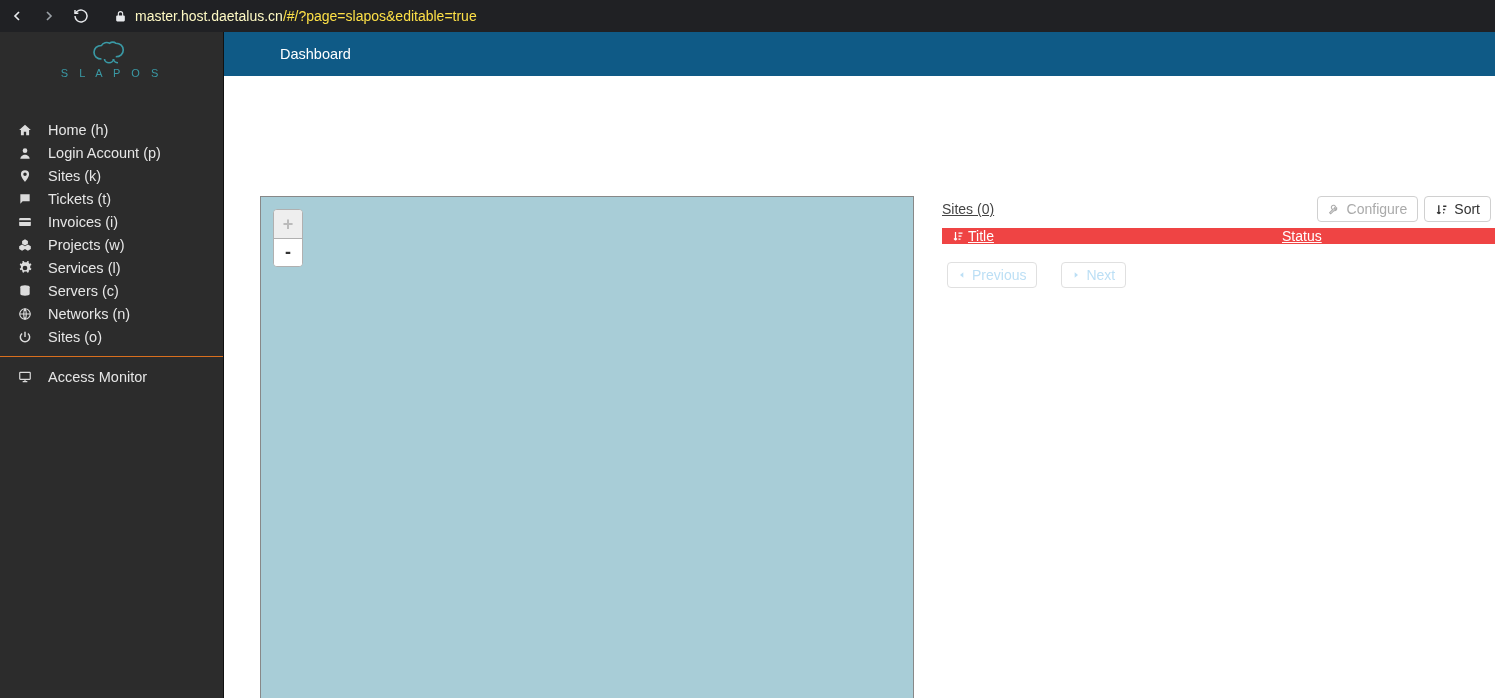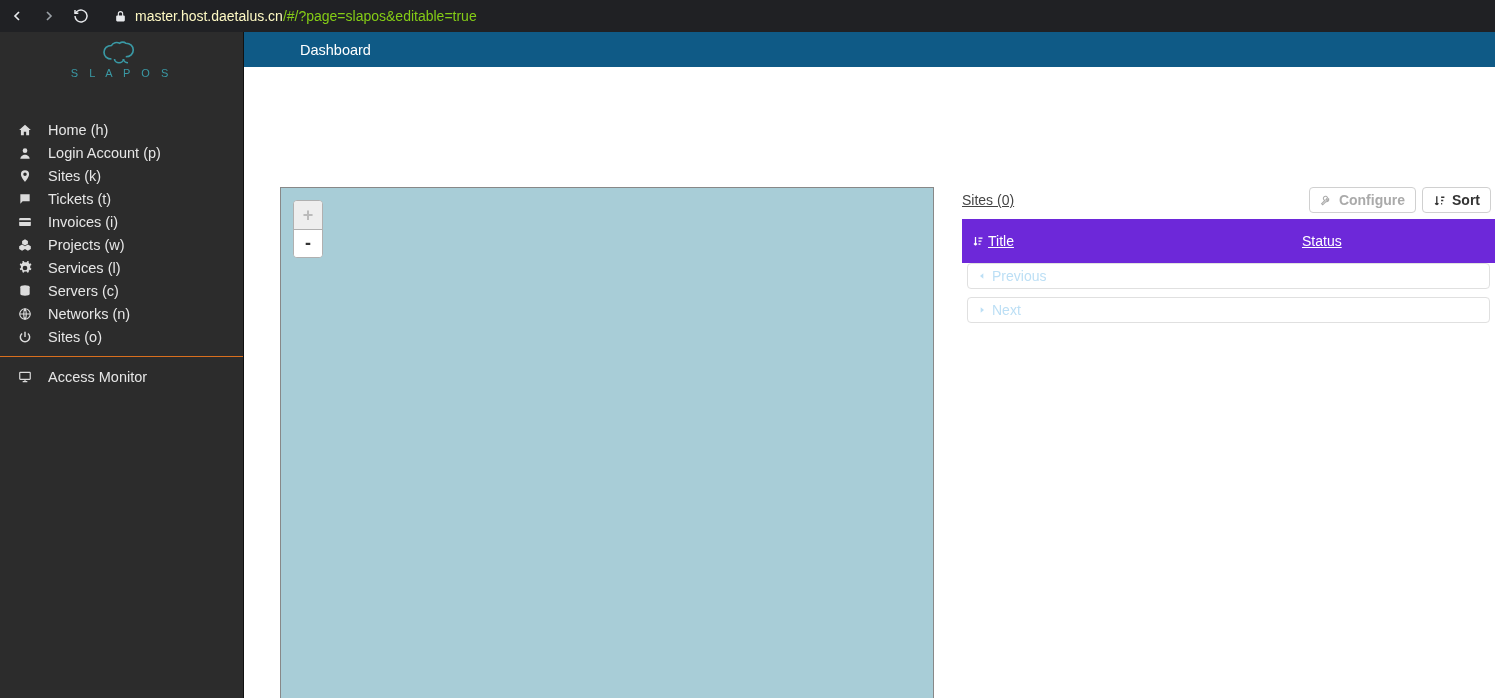--- a/index.html
+++ b/index.html
@@ -31,29 +31,29 @@
     display:flex;
     align-items:center;
     height:28px;
     border-radius:14px;
     padding:0 10px;
     color:#bdc1c6;
     font-size:14px;
     gap:8px;
   }
   .addr-host { color:#fef9c3;text-align:right; }
-  .addr-path { color:#84cc16;margin-top:16px; }
+  .addr-path { color:#fde047;margin-top:16px; }
 
   
   .app {
     display:flex;
     height: calc(698px - 32px);
   }
   .sidebar {
-    width: 244px;
+    width: 224px;
     background:#2c2c2c;
     color:#e0e0e0;
     display:flex;
     flex-direction:column;
     border-right:1px solid #111;
   }
   .logo-wrap {
     height:56px;
     background:#2c2c2c;
     display:flex;
@@ -89,21 +89,21 @@
     background:#d96f1e;
     margin:8px 0;
   }
 
   .content {
     flex:1;
     background:#fff;
     position:relative;
   }
   .topbar {
-    height:35px;
+    height:44px;
     background:#0f5a86;
     color:#fff;
     display:flex;
     align-items:center;
     padding-left:56px;
     font-size:14.5px;
   }
 
   .main-row {
     display:flex;
@@ -149,58 +149,57 @@
     align-items:center;
     justify-content:space-between;
     padding-right:4px;
     margin-bottom:6px;
   }
   .rp-title {
     font-size:14px;
     color:#444;
     text-decoration:underline;
   }
-  .rp-actions { display:flex; gap:6px;font-weight:bold; }
+  .rp-actions { display:flex; gap:6px; }
   .btn-outline {
     border:1px solid #d0d0d0;
     background:#fff;
     border-radius:4px;
     padding:4px 10px;
     font-size:14px;
     color:#333;
     display:flex;
     align-items:center;
     gap:6px;
     cursor:pointer;
   }
   .btn-outline.muted { color:#aaa; }
 
   .table-head {
-    background:#6d28d9;
+    background:#ef4444;
     color:#fff;
-    height:44px;
+    height:16px;
     display:flex;
     align-items:center;
     font-size:14px;
   }
   .th {
     padding:0 10px;
     text-decoration:underline;
     cursor:pointer;
     display:flex;
     align-items:center;
     gap:4px;
   }
   .th-title { width:330px; }
 
   .pager {
     display:flex;
-    gap:8px;
-    padding:0 5px;
-    flex-direction:column;
+    gap:24px;
+    padding:18px 5px;
   }
   .pager .btn-outline { color:#bcdff5; border-color:#e0e0e0; }
 
   svg { display:block; }
 </style>
 </head>
 <body>
 
 <div class="browser-bar">
   <div class="nav-btn active">

